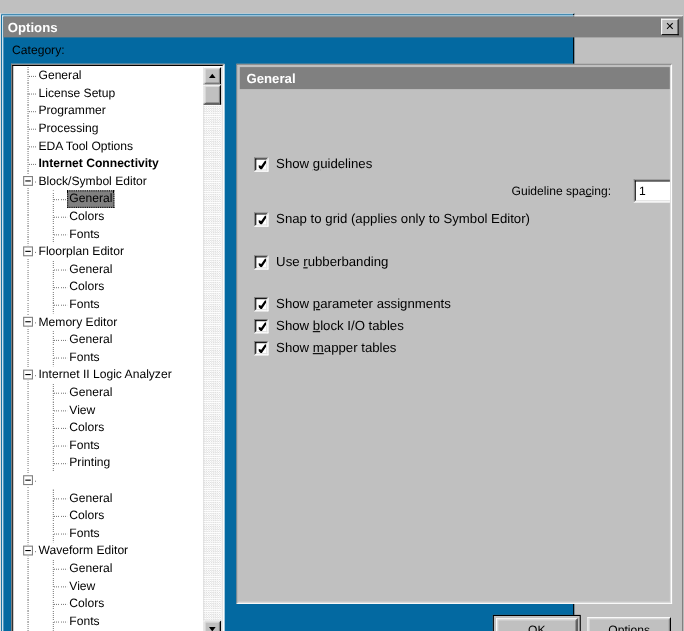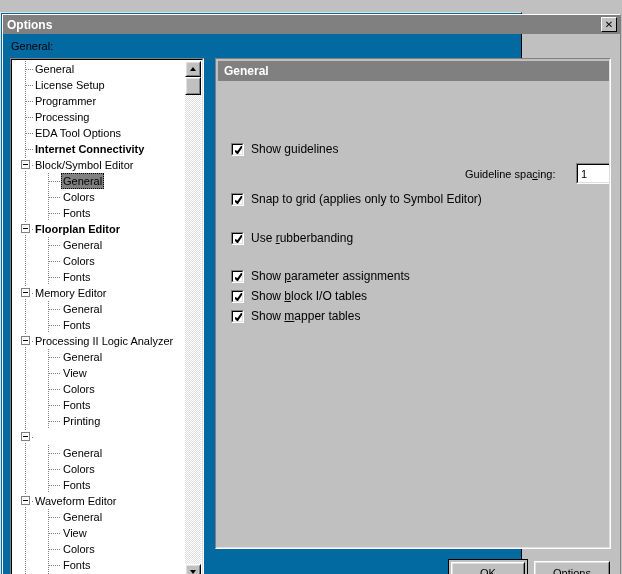--- a/index.html
+++ b/index.html
@@ -475,21 +475,21 @@
 <div id="dialog">
   <div id="dialog-inner"></div>
 
   <div id="titlebar">
     <span id="title-text">Options</span>
     <div id="close-button">
       <span class="x-glyph">✕</span>
     </div>
   </div>
 
-  <div id="category-label">General:</div>
+  <div id="category-label">Category:</div>
 
   <div id="tree-panel">
     <div id="tree-panel-inner">
       <div id="tree-content">
           <div class="vline" style="left: 12px; top: 0px; height: 528px;"></div>
           <div class="hline" style="left: 13px; top: 8px; width: 7px;"></div>
           <div class="tree-row" style="position: absolute; left: 0px; top: 0px; width: 172px;">
             <span class="tree-label" style="left: 20px;">General</span>
           </div>
           <div class="hline" style="left: 13px; top: 24px; width: 7px;"></div>
@@ -533,21 +533,21 @@
           <div class="vline" style="left: 35px; top: 144px; height: 16px;"></div>
           <div class="hline" style="left: 36px; top: 152px; width: 12px;"></div>
           <div class="tree-row" style="position: absolute; left: 0px; top: 144px; width: 172px;">
             <span class="tree-label" style="left: 48px;">Fonts</span>
           </div>
           <div class="hline" style="left: 13px; top: 168px; width: 7px;"></div>
           <div style="position: absolute; background: rgb(255, 255, 255); left: 7px; top: 162px; width: 11px; height: 11px;"></div>
           <div class="expander" style="left: 8px; top: 163px;">
             <div class="minus"></div>
           </div>
-          <div class="tree-row" style="position: absolute; left: 0px; top: 160px; width: 172px; font-weight: bold;">
+          <div class="tree-row" style="position: absolute; left: 0px; top: 160px; width: 172px;">
             <span class="tree-label" style="left: 20px;">Floorplan Editor</span>
           </div>
           <div class="vline" style="left: 35px; top: 176px; height: 16px;"></div>
           <div class="hline" style="left: 36px; top: 184px; width: 12px;"></div>
           <div class="tree-row" style="position: absolute; left: 0px; top: 176px; width: 172px;">
             <span class="tree-label" style="left: 48px;">General</span>
           </div>
           <div class="vline" style="left: 35px; top: 192px; height: 16px;"></div>
           <div class="hline" style="left: 36px; top: 200px; width: 12px;"></div>
           <div class="tree-row" style="position: absolute; left: 0px; top: 192px; width: 172px;">
@@ -575,21 +575,21 @@
           <div class="hline" style="left: 36px; top: 264px; width: 12px;"></div>
           <div class="tree-row" style="position: absolute; left: 0px; top: 256px; width: 172px;">
             <span class="tree-label" style="left: 48px;">Fonts</span>
           </div>
           <div class="hline" style="left: 13px; top: 280px; width: 7px;"></div>
           <div style="position: absolute; background: rgb(255, 255, 255); left: 7px; top: 274px; width: 11px; height: 11px;"></div>
           <div class="expander" style="left: 8px; top: 275px;">
             <div class="minus"></div>
           </div>
           <div class="tree-row" style="position: absolute; left: 0px; top: 272px; width: 172px;">
-            <span class="tree-label" style="left: 20px;">Processing II Logic Analyzer</span>
+            <span class="tree-label" style="left: 20px;">Internet II Logic Analyzer</span>
           </div>
           <div class="vline" style="left: 35px; top: 288px; height: 16px;"></div>
           <div class="hline" style="left: 36px; top: 296px; width: 12px;"></div>
           <div class="tree-row" style="position: absolute; left: 0px; top: 288px; width: 172px;">
             <span class="tree-label" style="left: 48px;">General</span>
           </div>
           <div class="vline" style="left: 35px; top: 304px; height: 16px;"></div>
           <div class="hline" style="left: 36px; top: 312px; width: 12px;"></div>
           <div class="tree-row" style="position: absolute; left: 0px; top: 304px; width: 172px;">
             <span class="tree-label" style="left: 48px;">View</span>

